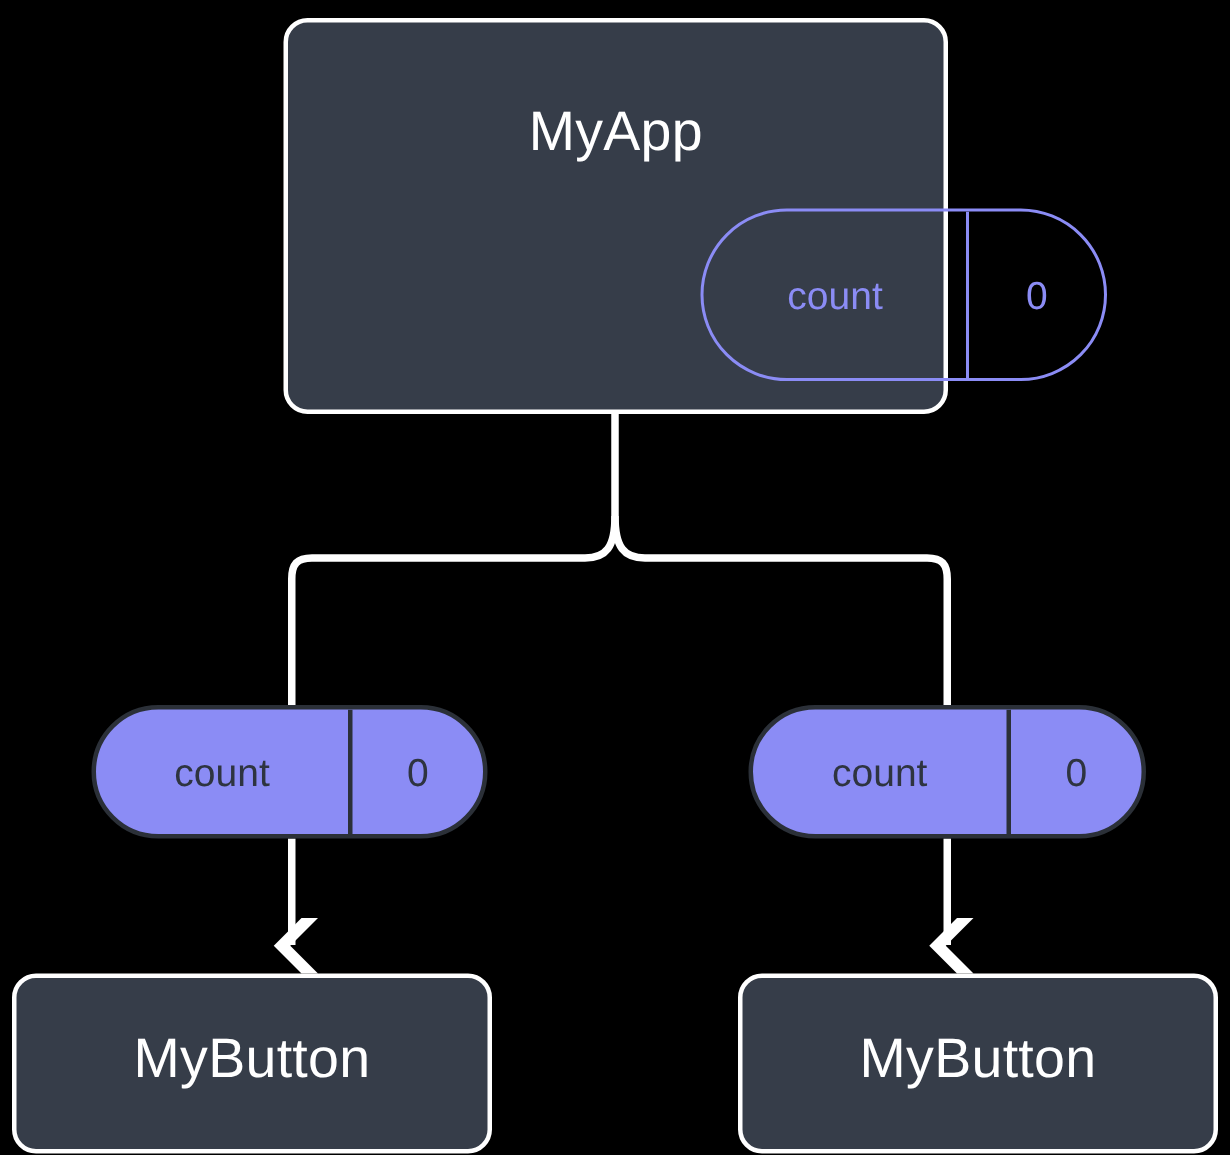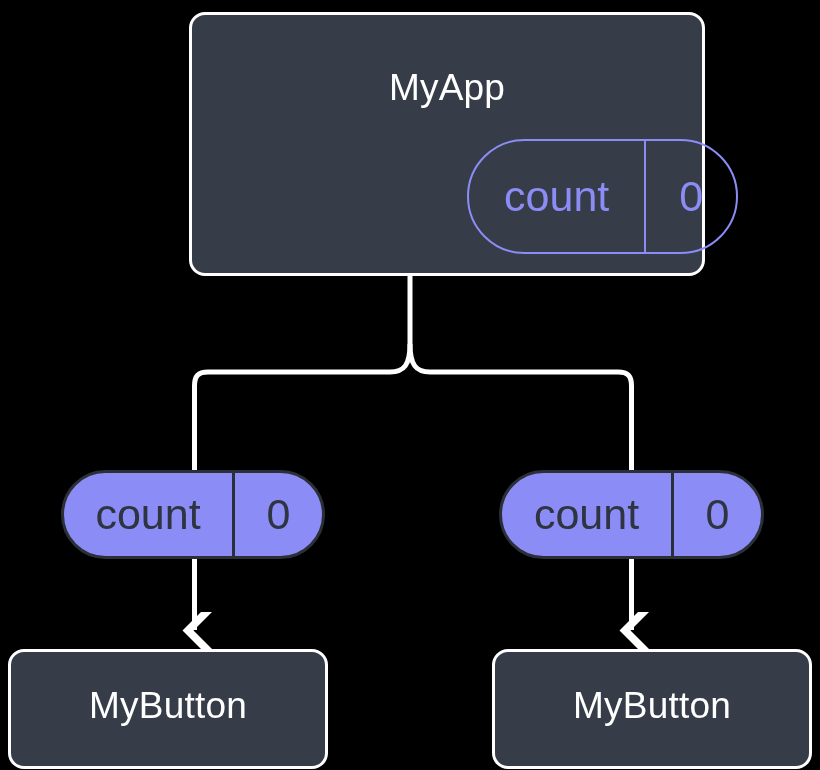--- a/index.html
+++ b/index.html
@@ -43,21 +43,21 @@
     right: 0;
     text-align: center;
     color: #ffffff;
     font-weight: 400;
     letter-spacing: 0.2px;
   }
 
   #box-myapp {
     left: 189px;
     top: 12px;
-    width: 516px;
+    width: 443px;
     height: 264px;
   }
   #box-myapp .box-title {
     top: 52px;
     font-size: 37px;
   }
 
   #box-mybutton-left {
     left: 8px;
     top: 649px;
@@ -83,21 +83,21 @@
     display: flex;
     align-items: stretch;
     border-radius: 999px;
     overflow: hidden;
     z-index: 4;
   }
   .pill-key, .pill-val {
     display: flex;
     align-items: center;
     justify-content: center;
-    font-size: 43px;
+    font-size: 26px;
     line-height: 1;
     box-sizing: border-box;
     text-align: right;
   }
 
   
   .state-pill.ghost {
     border: 2px solid #8b8cf5;
     background: transparent;
   }

